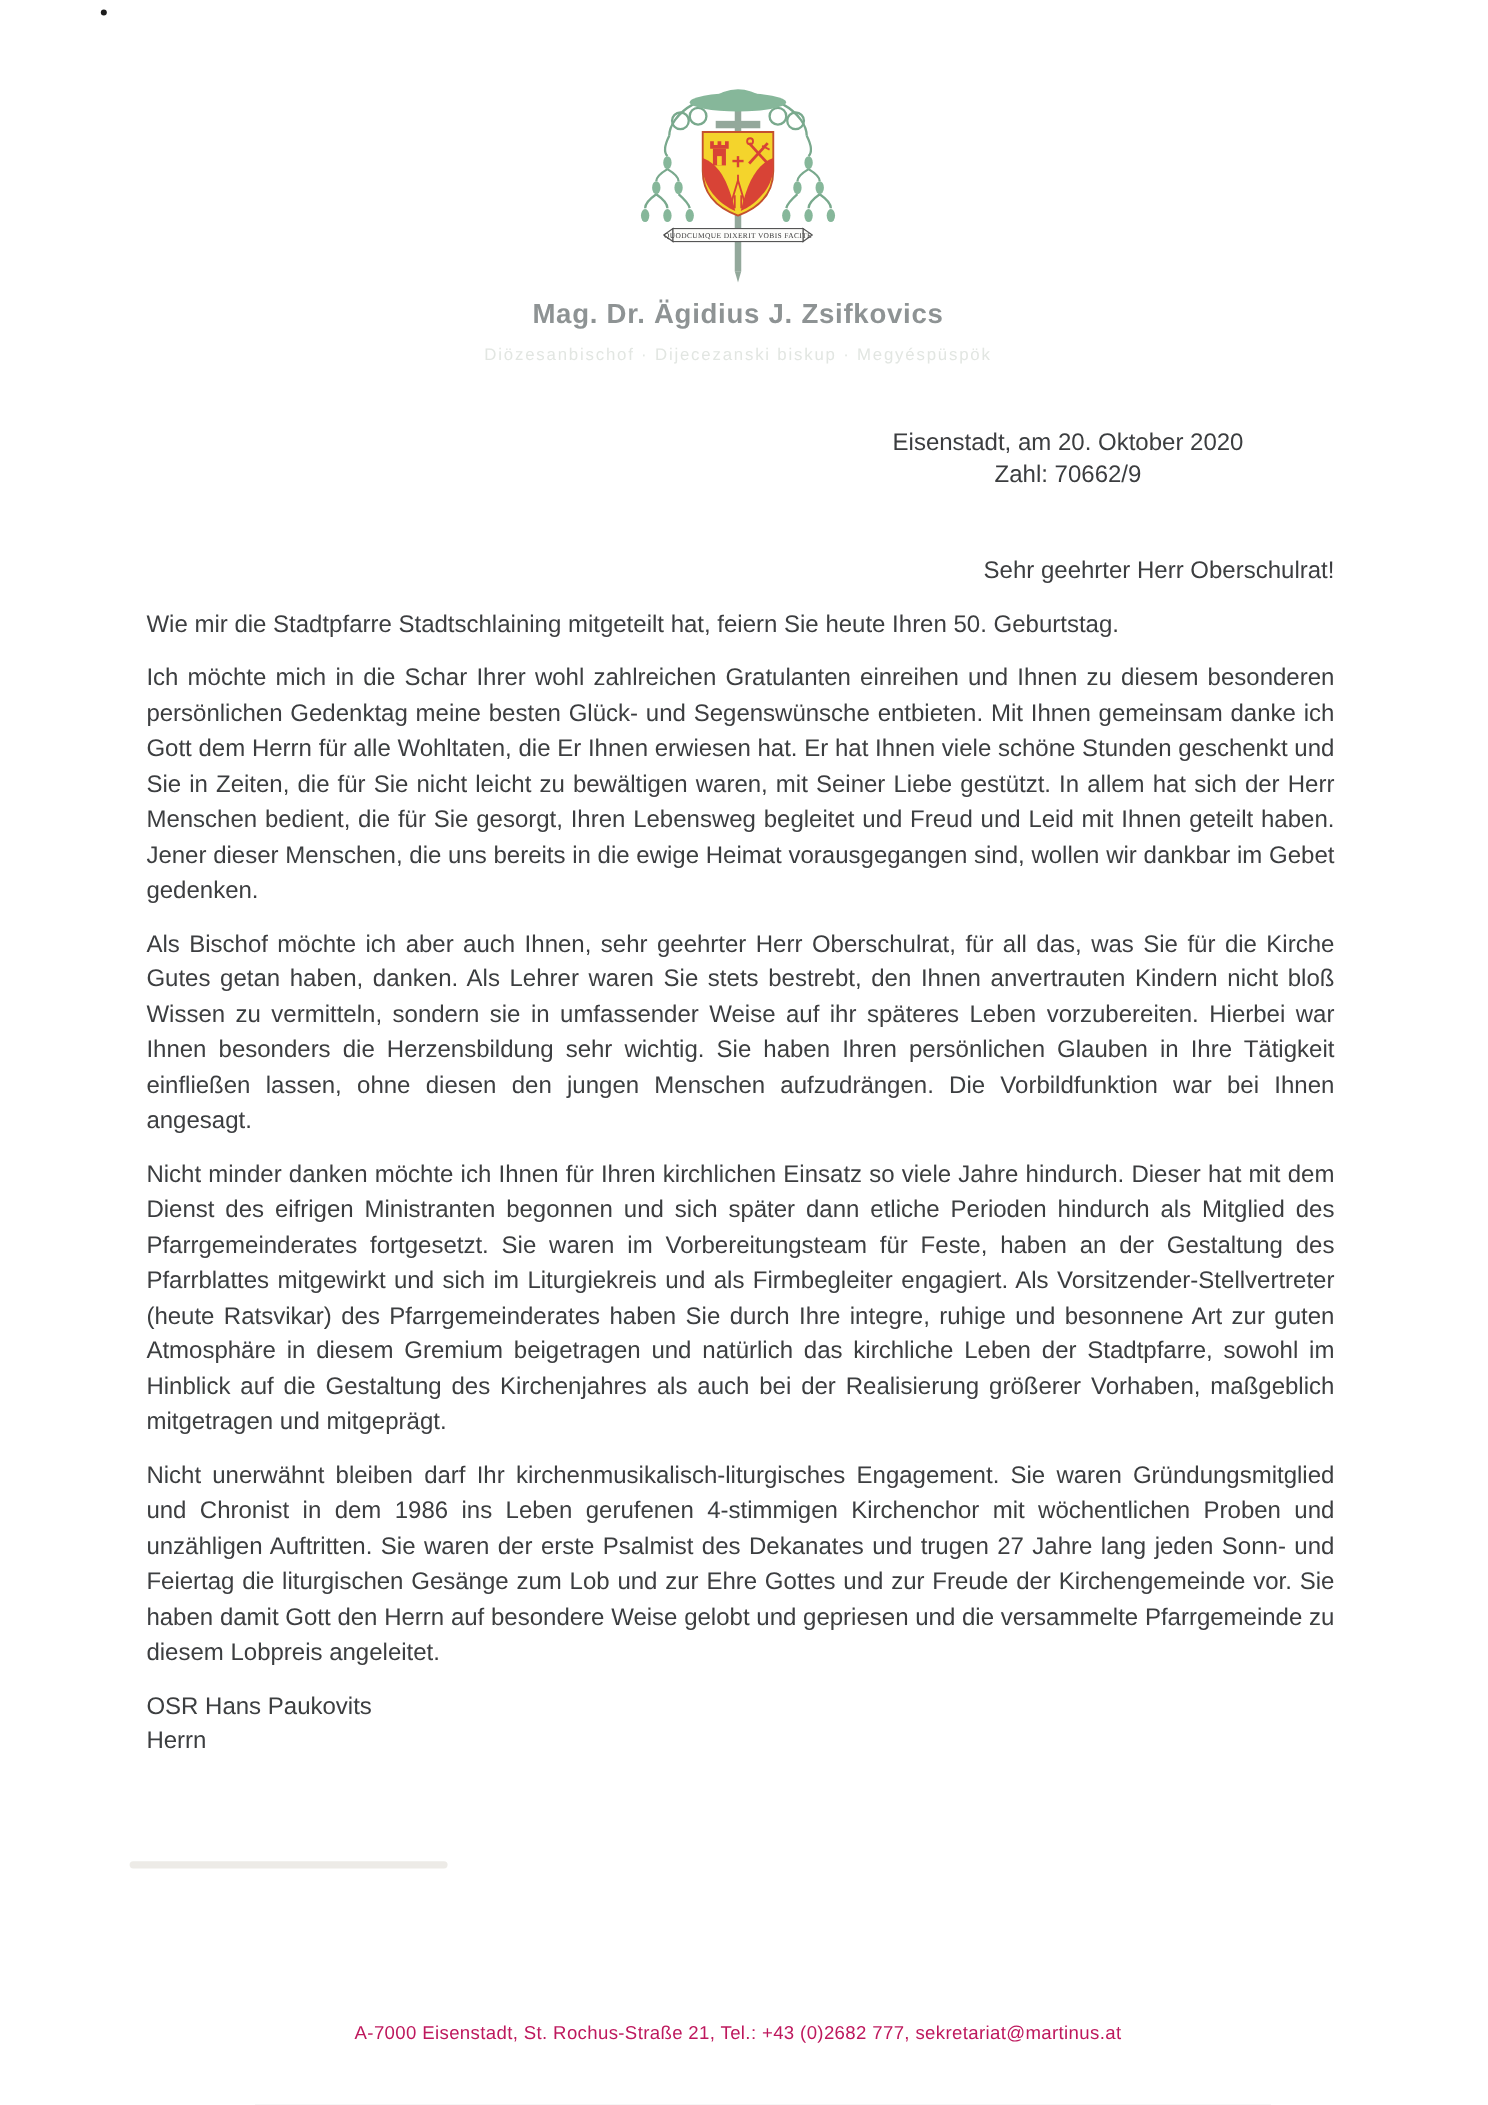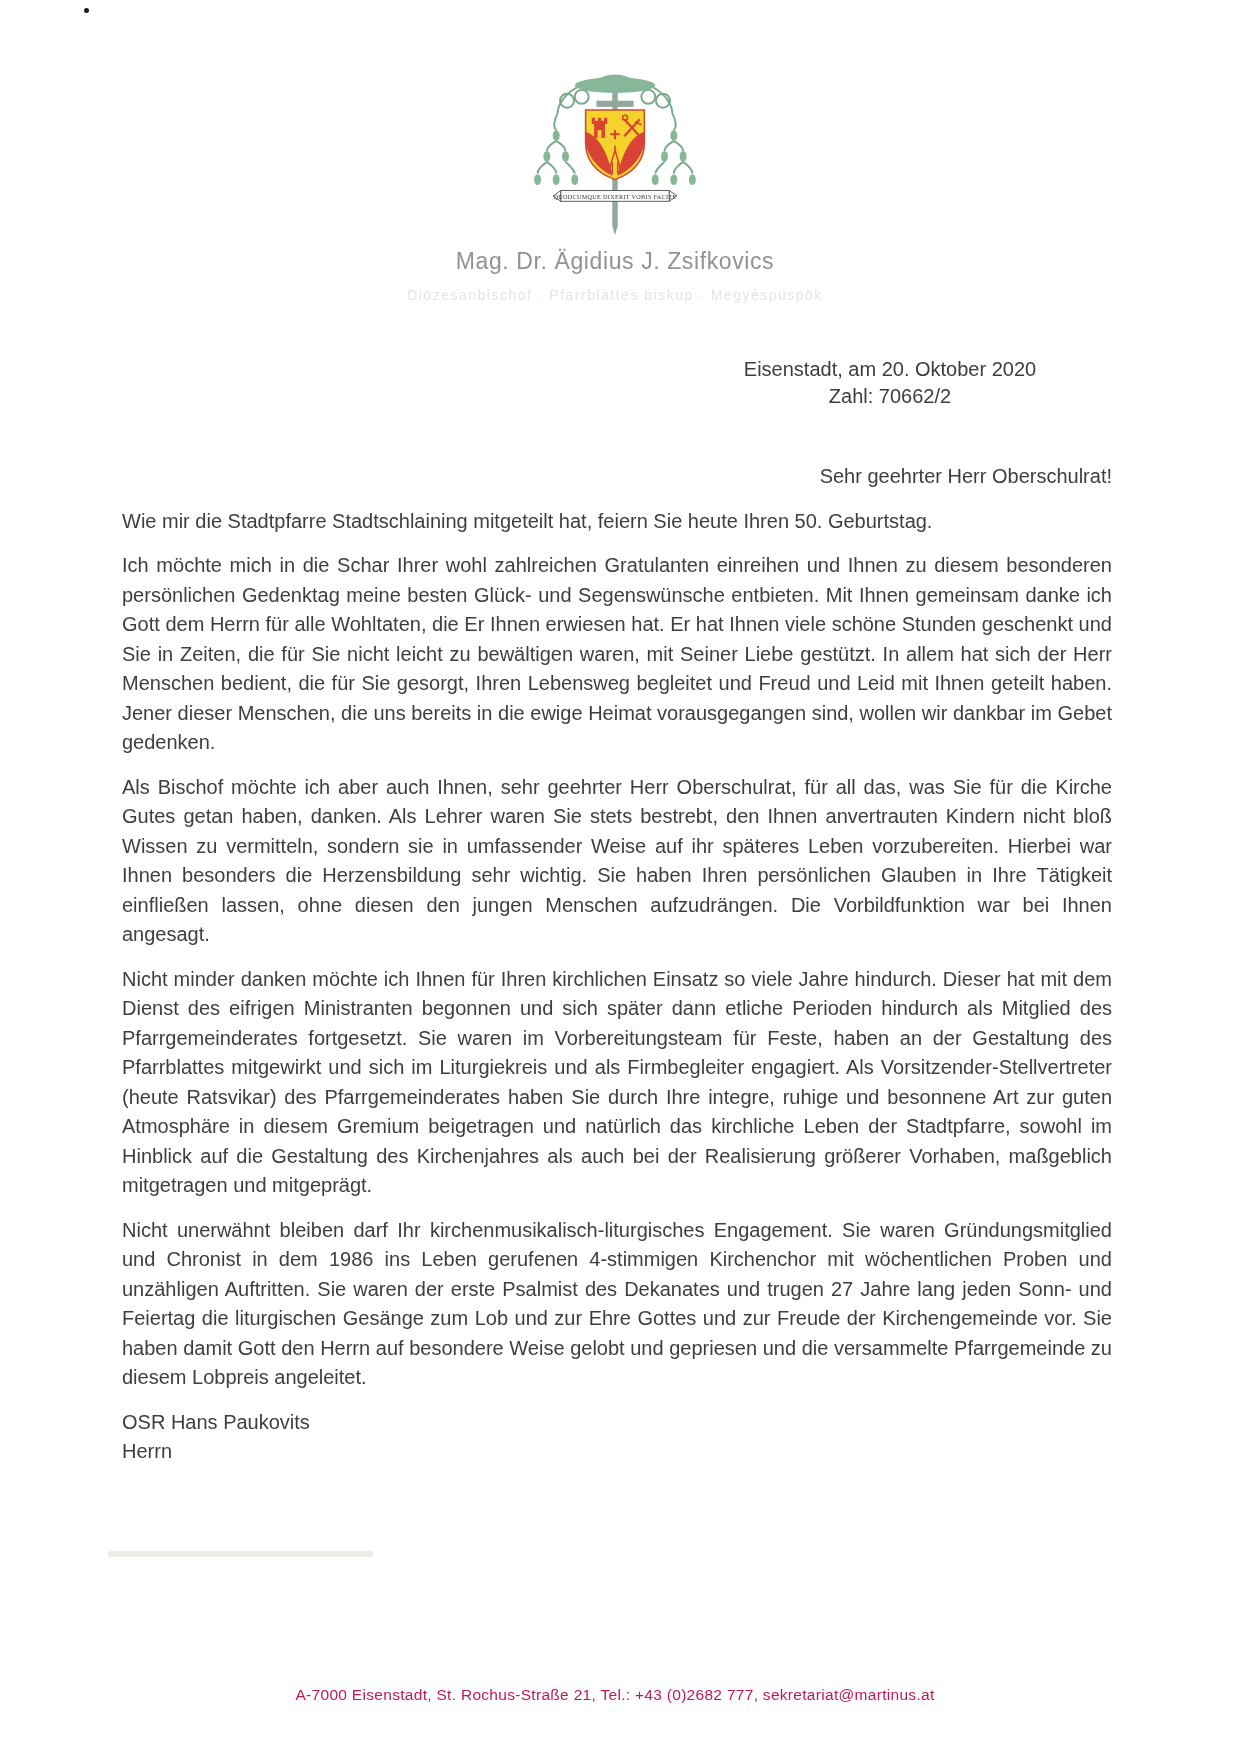--- a/index.html
+++ b/index.html
@@ -18,21 +18,21 @@
   }
   
   .letterhead{
     position:absolute;top:62px;left:0;width:1230px;
     text-align:center;
   }
   .crest{display:block;margin:0 auto;}
   .bishop-name{
     margin-top:8px;
     font-size:23px;letter-spacing:0.6px;
-    color:#8e9394;font-weight:400;
+    color:#8e9394;font-weight:700;
   }
   .bishop-titles{
     margin-top:12px;
     font-size:14px;letter-spacing:1.5px;
     color:#e2e6e2;
   }
   
   .ref-block{
     position:absolute;top:356px;left:700px;width:380px;
     text-align:center;font-size:20px;line-height:27px;color:#3b3d3f;
@@ -137,26 +137,26 @@
 
       <g>
         <polygon points="40,166 30,173 40,180" fill="#fdfdfb" stroke="#555555" stroke-width="1.2"></polygon>
         <polygon points="180,166 190,173 180,180" fill="#fdfdfb" stroke="#555555" stroke-width="1.2"></polygon>
         <rect x="40" y="166" width="140" height="14" fill="#fdfdfb" stroke="#555555" stroke-width="1.2"></rect>
         <text x="110" y="176.5" text-anchor="middle" font-size="8" letter-spacing="0.4" font-family="Liberation Serif, serif" fill="#3a3a3a">QUODCUMQUE DIXERIT VOBIS FACITE</text>
       </g>
     </svg>
 
     <div class="bishop-name">Mag. Dr. Ägidius J. Zsifkovics</div>
-    <div class="bishop-titles">Diözesanbischof · Pfarrblattes biskup · Megyéspüspök</div>
+    <div class="bishop-titles">Diözesanbischof · Dijecezanski biskup · Megyéspüspök</div>
   </div>
 
   <div class="ref-block">
     <div>Eisenstadt, am 20. Oktober 2020</div>
-    <div>Zahl: 70662/2</div>
+    <div>Zahl: 70662/9</div>
   </div>
 
   <div class="letter-body">
     <p class="salutation">Sehr geehrter Herr Oberschulrat!</p>
     <p>Wie mir die Stadtpfarre Stadtschlaining mitgeteilt hat, feiern Sie heute Ihren 50. Geburtstag.</p>
     <p>Ich möchte mich in die Schar Ihrer wohl zahlreichen Gratulanten einreihen und Ihnen zu diesem besonderen persönlichen Gedenktag meine besten Glück- und Segenswünsche entbieten. Mit Ihnen gemeinsam danke ich Gott dem Herrn für alle Wohltaten, die Er Ihnen erwiesen hat. Er hat Ihnen viele schöne Stunden geschenkt und Sie in Zeiten, die für Sie nicht leicht zu bewältigen waren, mit Seiner Liebe gestützt. In allem hat sich der Herr Menschen bedient, die für Sie gesorgt, Ihren Lebensweg begleitet und Freud und Leid mit Ihnen geteilt haben. Jener dieser Menschen, die uns bereits in die ewige Heimat vorausgegangen sind, wollen wir dankbar im Gebet gedenken.</p>
     <p>Als Bischof möchte ich aber auch Ihnen, sehr geehrter Herr Oberschulrat, für all das, was Sie für die Kirche Gutes getan haben, danken. Als Lehrer waren Sie stets bestrebt, den Ihnen anvertrauten Kindern nicht bloß Wissen zu vermitteln, sondern sie in umfassender Weise auf ihr späteres Leben vorzubereiten. Hierbei war Ihnen besonders die Herzensbildung sehr wichtig. Sie haben Ihren persönlichen Glauben in Ihre Tätigkeit einfließen lassen, ohne diesen den jungen Menschen aufzudrängen. Die Vorbildfunktion war bei Ihnen angesagt.</p>
     <p>Nicht minder danken möchte ich Ihnen für Ihren kirchlichen Einsatz so viele Jahre hindurch. Dieser hat mit dem Dienst des eifrigen Ministranten begonnen und sich später dann etliche Perioden hindurch als Mitglied des Pfarrgemeinderates fortgesetzt. Sie waren im Vorbereitungsteam für Feste, haben an der Gestaltung des Pfarrblattes mitgewirkt und sich im Liturgiekreis und als Firmbegleiter engagiert. Als Vorsitzender-Stellvertreter (heute Ratsvikar) des Pfarrgemeinderates haben Sie durch Ihre integre, ruhige und besonnene Art zur guten Atmosphäre in diesem Gremium beigetragen und natürlich das kirchliche Leben der Stadtpfarre, sowohl im Hinblick auf die Gestaltung des Kirchenjahres als auch bei der Realisierung größerer Vorhaben, maßgeblich mitgetragen und mitgeprägt.</p>
     <p>Nicht unerwähnt bleiben darf Ihr kirchenmusikalisch-liturgisches Engagement. Sie waren Gründungsmitglied und Chronist in dem 1986 ins Leben gerufenen 4-stimmigen Kirchenchor mit wöchentlichen Proben und unzähligen Auftritten. Sie waren der erste Psalmist des Dekanates und trugen 27 Jahre lang jeden Sonn- und Feiertag die liturgischen Gesänge zum Lob und zur Ehre Gottes und zur Freude der Kirchengemeinde vor. Sie haben damit Gott den Herrn auf besondere Weise gelobt und gepriesen und die versammelte Pfarrgemeinde zu diesem Lobpreis angeleitet.</p>
 

